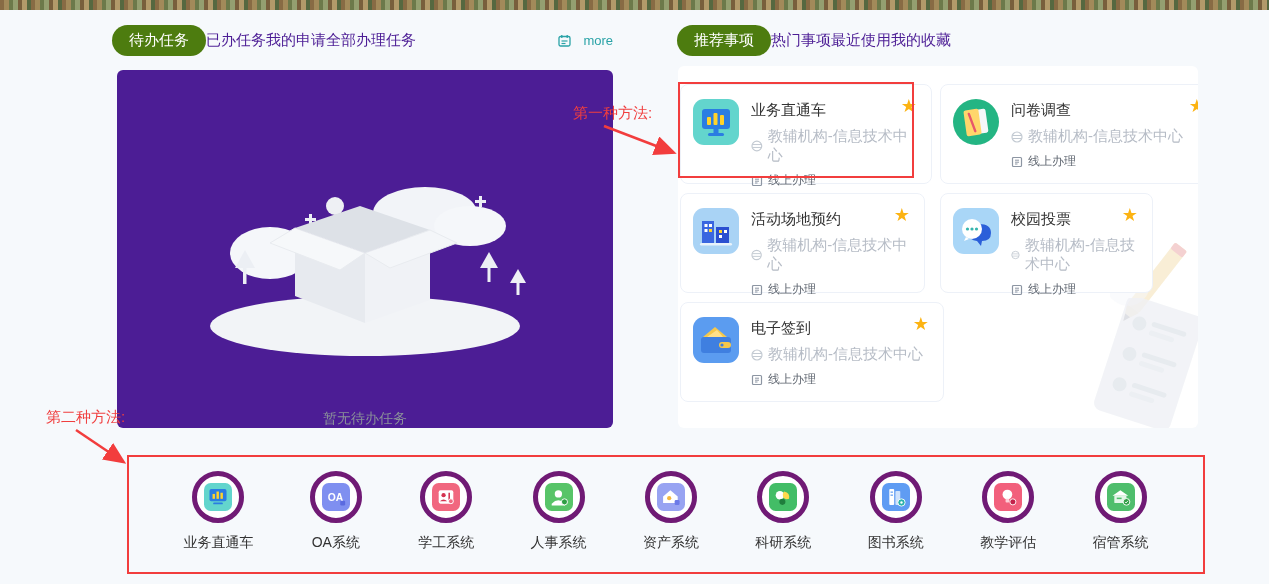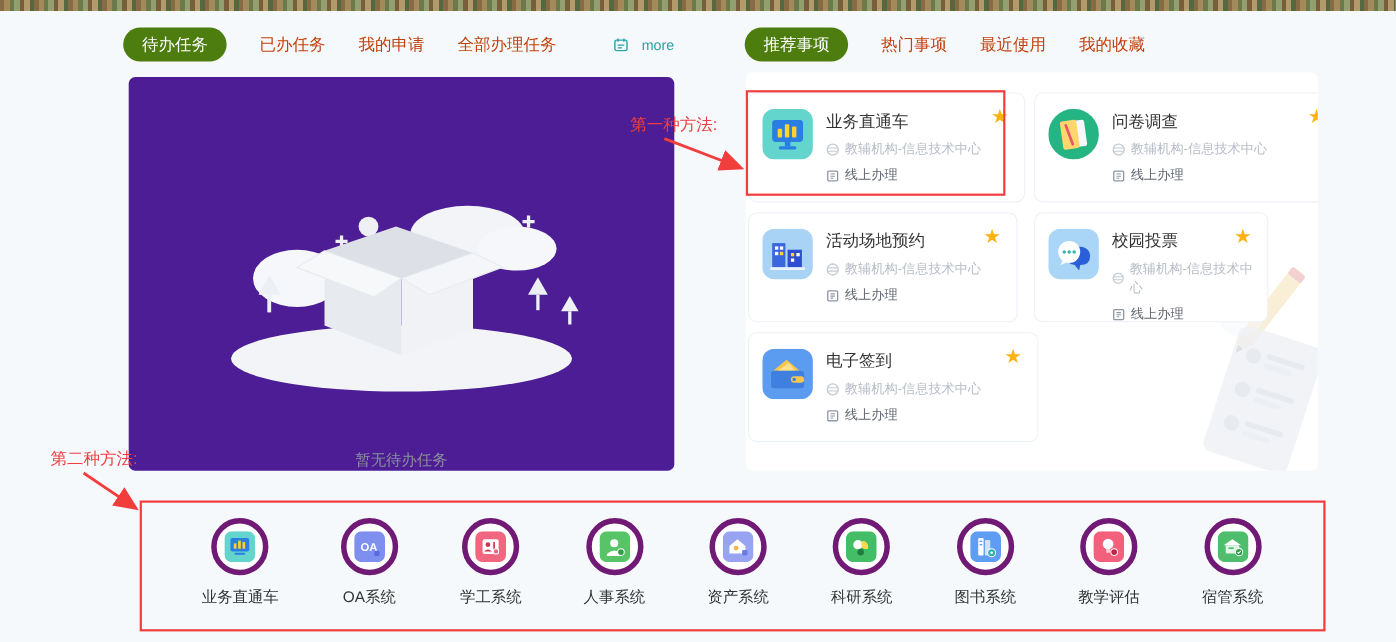--- a/index.html
+++ b/index.html
@@ -9,37 +9,37 @@
   
   .banner { position:absolute; left:0; top:0; width:1269px; height:10px;
     background:repeating-linear-gradient(90deg,#8a6b3f 0 4px,#a58a54 4px 9px,#6b7a45 9px 13px,#93a06b 13px 18px,#7a5f38 18px 22px,#b59a64 22px 27px,#55693c 27px 31px);
     filter:saturate(.9); }
 
   
   .tabs { position:absolute; top:24px; display:flex; align-items:center; height:32px; }
   .tabs-left { left:112px; width:501px; }
   .tabs-right { left:677px; width:430px; }
   .pill { background:#4d7c0f; color:#fff; font-size:15px; padding:6px 17px; border-radius:17px; cursor:pointer; white-space:nowrap; }
-  .tab { color:#c2410c; font-size:15px; margin-left:30px; cursor:pointer; white-space:nowrap; }
+  .tab { color:#4c1d95; font-size:15px; cursor:pointer; white-space:nowrap; }
   .more { margin-left:auto; color:#2aa3a7; font-size:13px; display:flex; align-items:center; gap:12px; cursor:pointer; }
 
   
   .panel-left { position:absolute; left:117px; top:70px; width:496px; height:358px; background:#4c1d95; border-radius:6px;
     display:flex; flex-direction:column; align-items:center;justify-content:space-between; }
   .panel-right { position:absolute; left:678px; top:66px; width:520px; height:362px; background:#fff; border-radius:6px; overflow:hidden; }
 
   .empty-text { color:#8a9099; font-size:14px; margin-top:2px; }
 
   
   .card { position:absolute; background:#fff; border:1px solid #edf1f8; border-radius:8px; display:flex; padding:14px 12px; cursor:pointer; }
   .card-icon { width:46px; height:46px; flex:0 0 46px; }
   .card-body { margin-left:12px; }
   .card-title { font-size:15px; color:#333; margin-top:2px; }
   .card-row { display:flex; align-items:center; gap:5px; margin-top:7px; }
-  .card-org { font-size:12px; color:#b6bcc6; }
+  .card-org { font-size:15px; color:#b6bcc6; }
   .card-channel { font-size:12px; color:#5f6670; }
   .star { position:absolute; right:14px; top:12px; color:#fcb312; font-size:18px; line-height:1; cursor:pointer; }
 
   
   .deco { position:absolute; pointer-events:none; }
 
   
   .anno { position:absolute; color:#f03e3e; font-size:15px; z-index:6; }
   .redbox { position:absolute; border:2px solid #f23d3d; z-index:5; pointer-events:none; }
   .arrow-layer { position:absolute; left:0; top:0; width:1269px; height:584px; pointer-events:none; z-index:6; }

